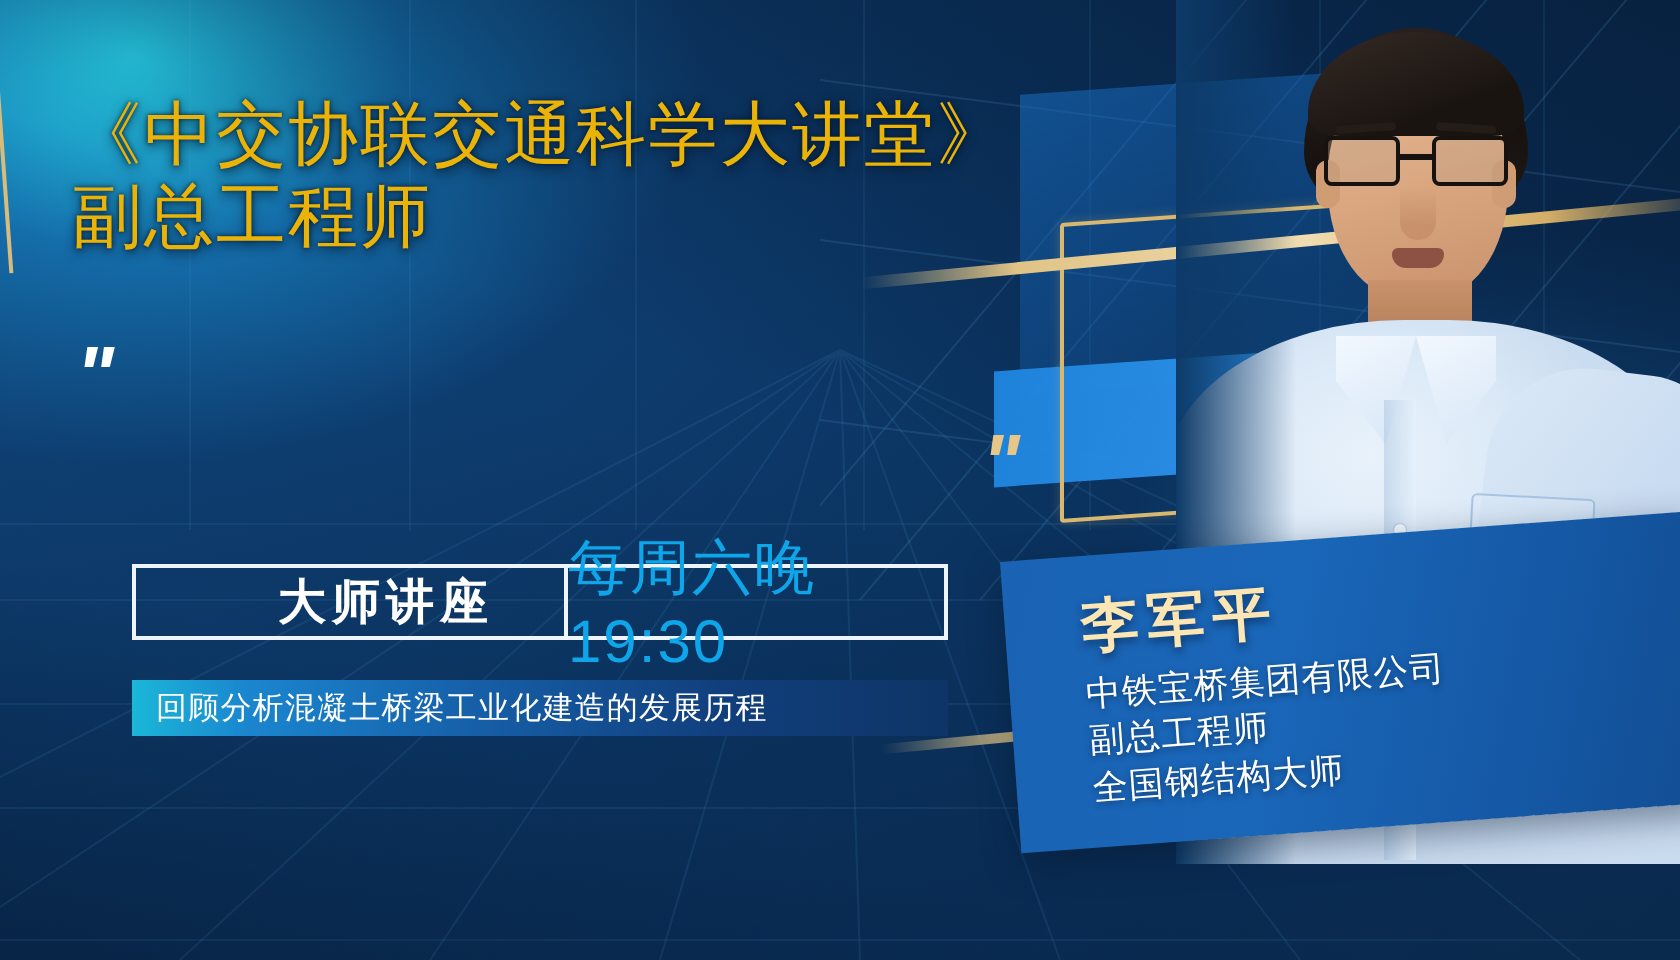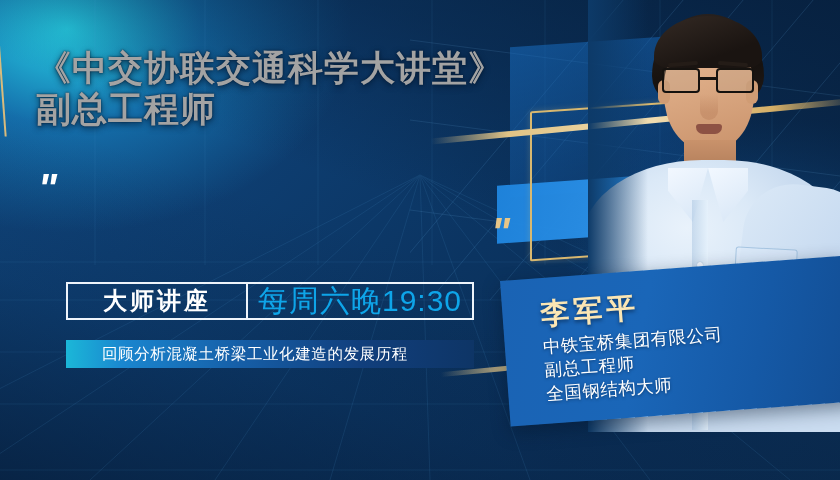--- a/index.html
+++ b/index.html
@@ -145,22 +145,22 @@
   }
   .ph-btn{position:absolute;left:109px;width:6px;height:6px;border-radius:50%;background:#f4f9ff;box-shadow:0 0 1px rgba(90,130,170,.7);}
   .ph-fade{
     position:absolute;left:0;top:0;width:60px;height:432px;
     background:linear-gradient(90deg, rgba(13,58,104,1) 0%, rgba(13,58,104,0) 100%);
   }
 
   
   .title{
     position:absolute;left:36px;top:48px;width:520px;
-    color:#a3a3a3;font-size:35px;line-height:1.16;
-    font-weight:bold;letter-spacing:1px;
+    color:#eab308;font-size:35px;line-height:1.16;
+    font-weight:normal;letter-spacing:1px;
     text-shadow:0 2px 6px rgba(3,24,48,.85), 0 0 2px rgba(3,24,48,.9);
   }
   .title .l2{display:block;}
 
   
   .quote-block{position:absolute;left:36px;top:168px;width:500px;height:96px;}
   .qmark{
     position:absolute;color:#fdf6e6;font-size:40px;font-weight:bold;
     font-style:italic;line-height:1;letter-spacing:-2px;
   }
@@ -173,33 +173,33 @@
     text-shadow:0 2px 5px rgba(4,26,52,.8);
   }
 
   
   .lecture-box{
     position:absolute;left:66px;top:282px;width:408px;height:38px;
     border:2px solid #eef4fb;display:flex;align-items:center;
   }
   .lec-a{
     width:178px;height:100%;display:flex;align-items:center;justify-content:center;
-    color:#ffffff;font-size:24px;font-weight:bold;letter-spacing:3px;
+    color:#ffffff;font-size:24px;font-weight:bold;letter-spacing:3px;margin-left:36px;
   }
   .lec-div{width:2px;height:100%;background:#eef4fb;}
   .lec-b{
     flex:1;height:100%;display:flex;align-items:center;justify-content:center;
     color:#0ea5e9;font-size:30px;letter-spacing:1px;
   }
 
   
   .sub-bar{
     position:absolute;left:66px;top:340px;width:408px;height:28px;
     background:linear-gradient(90deg,#1bb7d8 0%,#1a86cf 14%,#165fa8 42%,#113f7d 72%,#0e3566 100%);
-    display:flex;align-items:center;padding-left:24px;
+    display:flex;align-items:center;
   }
   .sub-bar span{
     color:#ffffff;font-size:15.5px;padding-left:12px;letter-spacing:.6px;
     font-weight:500;
   }
 
   
   .sp-panel{
     position:absolute;left:500px;top:281px;width:345px;height:146px;
     transform:rotate(-4.2deg);transform-origin:0 0;

